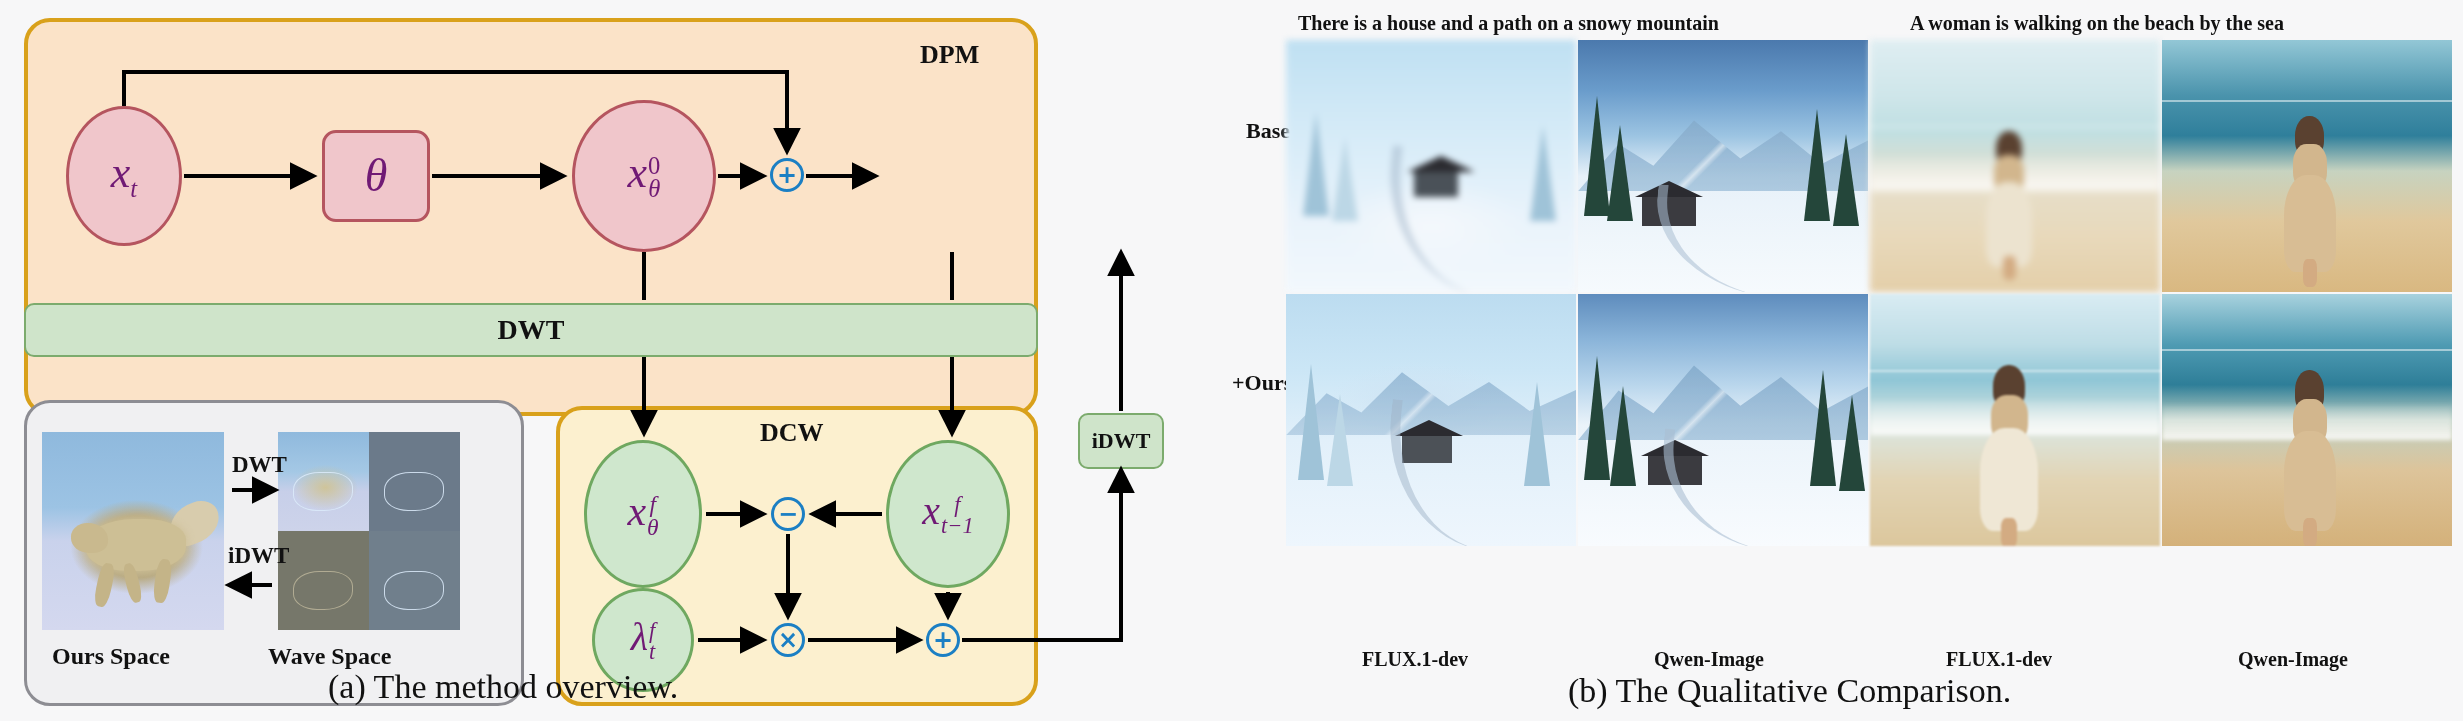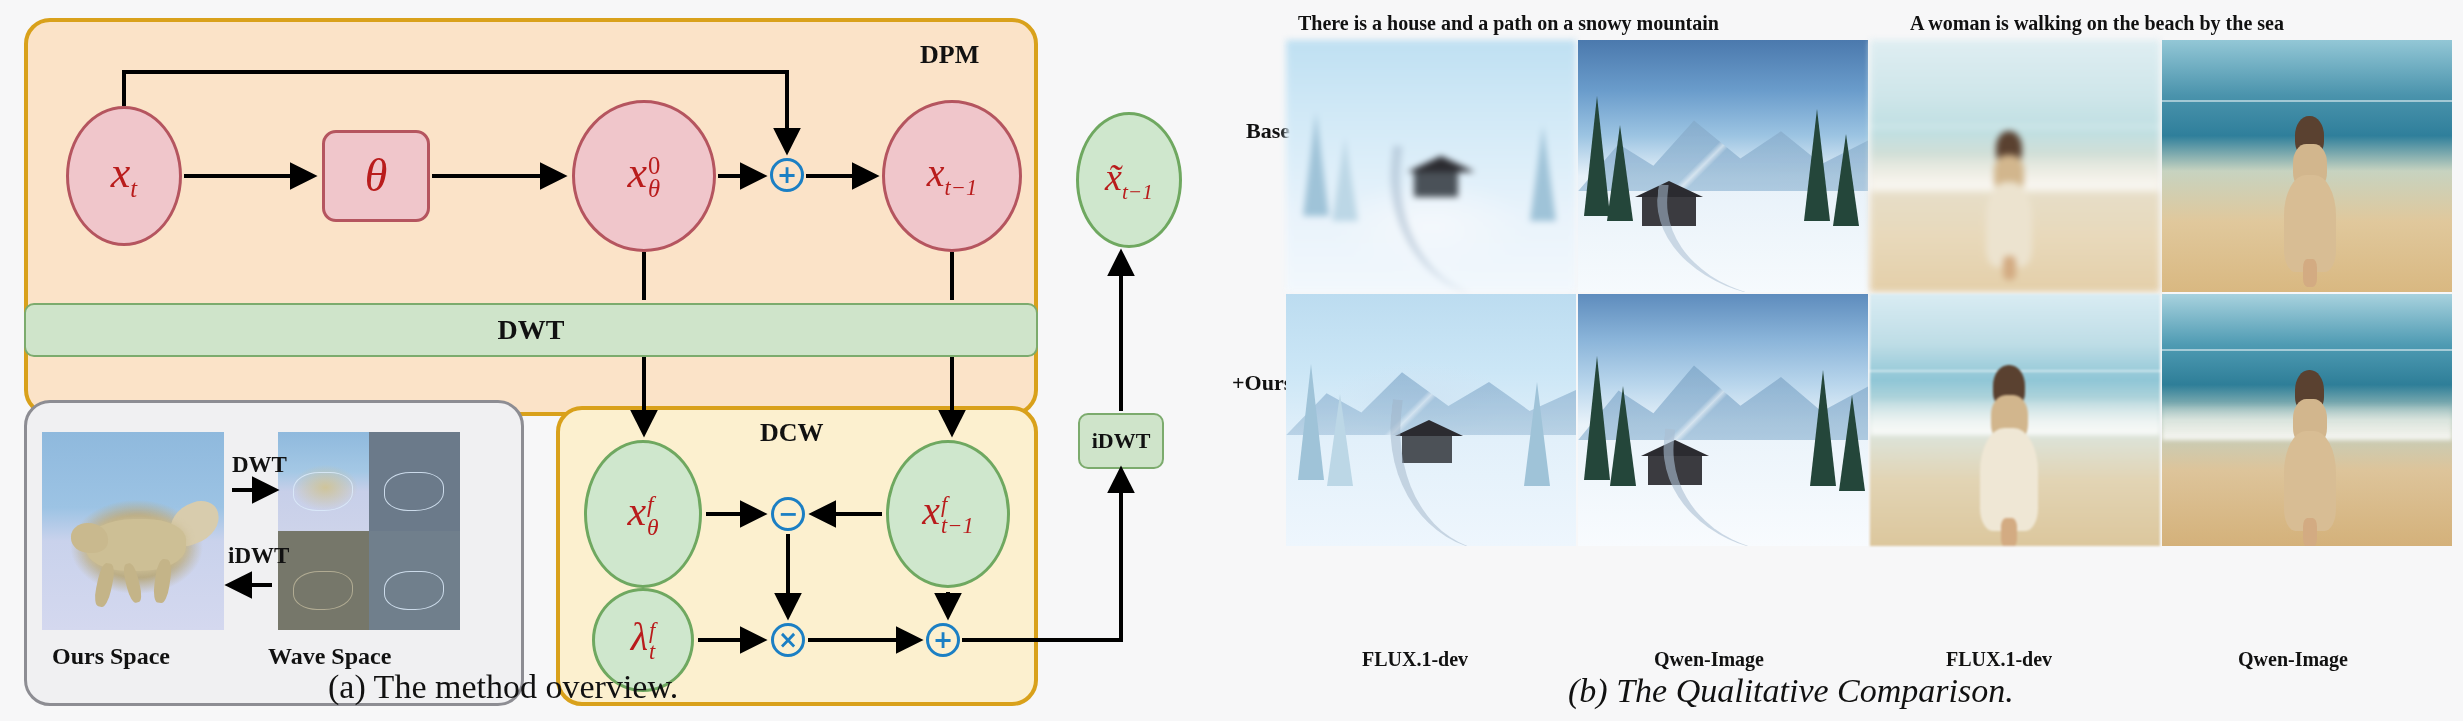--- a/index.html
+++ b/index.html
@@ -83,23 +83,24 @@
     background: #cfe7cd;
     border: 3px solid #6fa860;
   }
   .ellipse { border-radius: 50%; }
   .rrect   { border-radius: 14px; }
 
   .mathlbl {
     font-family: "Liberation Serif", "DejaVu Serif", serif;
     font-style: italic;
     font-size: 44px;
-    color: #b91c1c;
+    color: #701a75;
     line-height: 1;
     white-space: nowrap;
+    text-align: center;
   }
   .mathlbl sub { font-size: 0.56em; font-style: italic; }
   .mathlbl .stack {
     display: inline-flex; flex-direction: column;
     vertical-align: middle; line-height: 0.95;
     font-size: 0.56em; margin-left: 1px;
   }
   .mathlbl .stack .up { font-style: normal; }
   .mathlbl .stack .dn { font-style: italic; }
 
@@ -377,31 +378,21 @@
 
     <div class="node node-pink ellipse" style="left:572px; top:100px; width:144px; height:152px;">
       <span class="mathlbl">
         <i>x</i><span class="stack">
             <span class="up">0</span>
             <span class="dn">θ</span>
           </span>
       </span>
     </div>
 
-    <div class="node node-pink ellipse" style="left:882px; top:100px; width:140px; height:152px;">
-      <span class="mathlbl" style="font-size:40px;">
-        <i>x</i><sub>t−1</sub>
-      </span>
-    </div>
-
-    <div class="node node-green ellipse" style="left:1076px; top:112px; width:106px; height:136px;">
-      <span class="mathlbl" style="font-size:38px;">
-        <i>x̃</i><sub>t−1</sub>
-      </span>
-    </div>
+
 
     <div class="node node-green ellipse" style="left:584px; top:440px; width:118px; height:148px;">
       <span class="mathlbl" style="font-size:42px;">
         <i>x</i><span class="stack">
             <span class="dn">f</span>
             <span class="dn">θ</span>
           </span>
       </span>
     </div>
 
@@ -571,16 +562,16 @@
         <div class="dress"></div>
         <div class="legs"></div>
       </div>
     </div>
 
     <div class="collabel" style="left:112px; top:648px;">FLUX.1-dev</div>
     <div class="collabel" style="left:404px; top:648px;">Qwen-Image</div>
     <div class="collabel" style="left:696px; top:648px;">FLUX.1-dev</div>
     <div class="collabel" style="left:988px; top:648px;">Qwen-Image</div>
 
-    <div class="caption" style="left:318px; top:672px;font-style:italic;">(b) The Qualitative Comparison.</div>
+    <div class="caption" style="left:318px; top:672px;">(b) The Qualitative Comparison.</div>
   </div>
 
 </div>
 
 </body></html>

